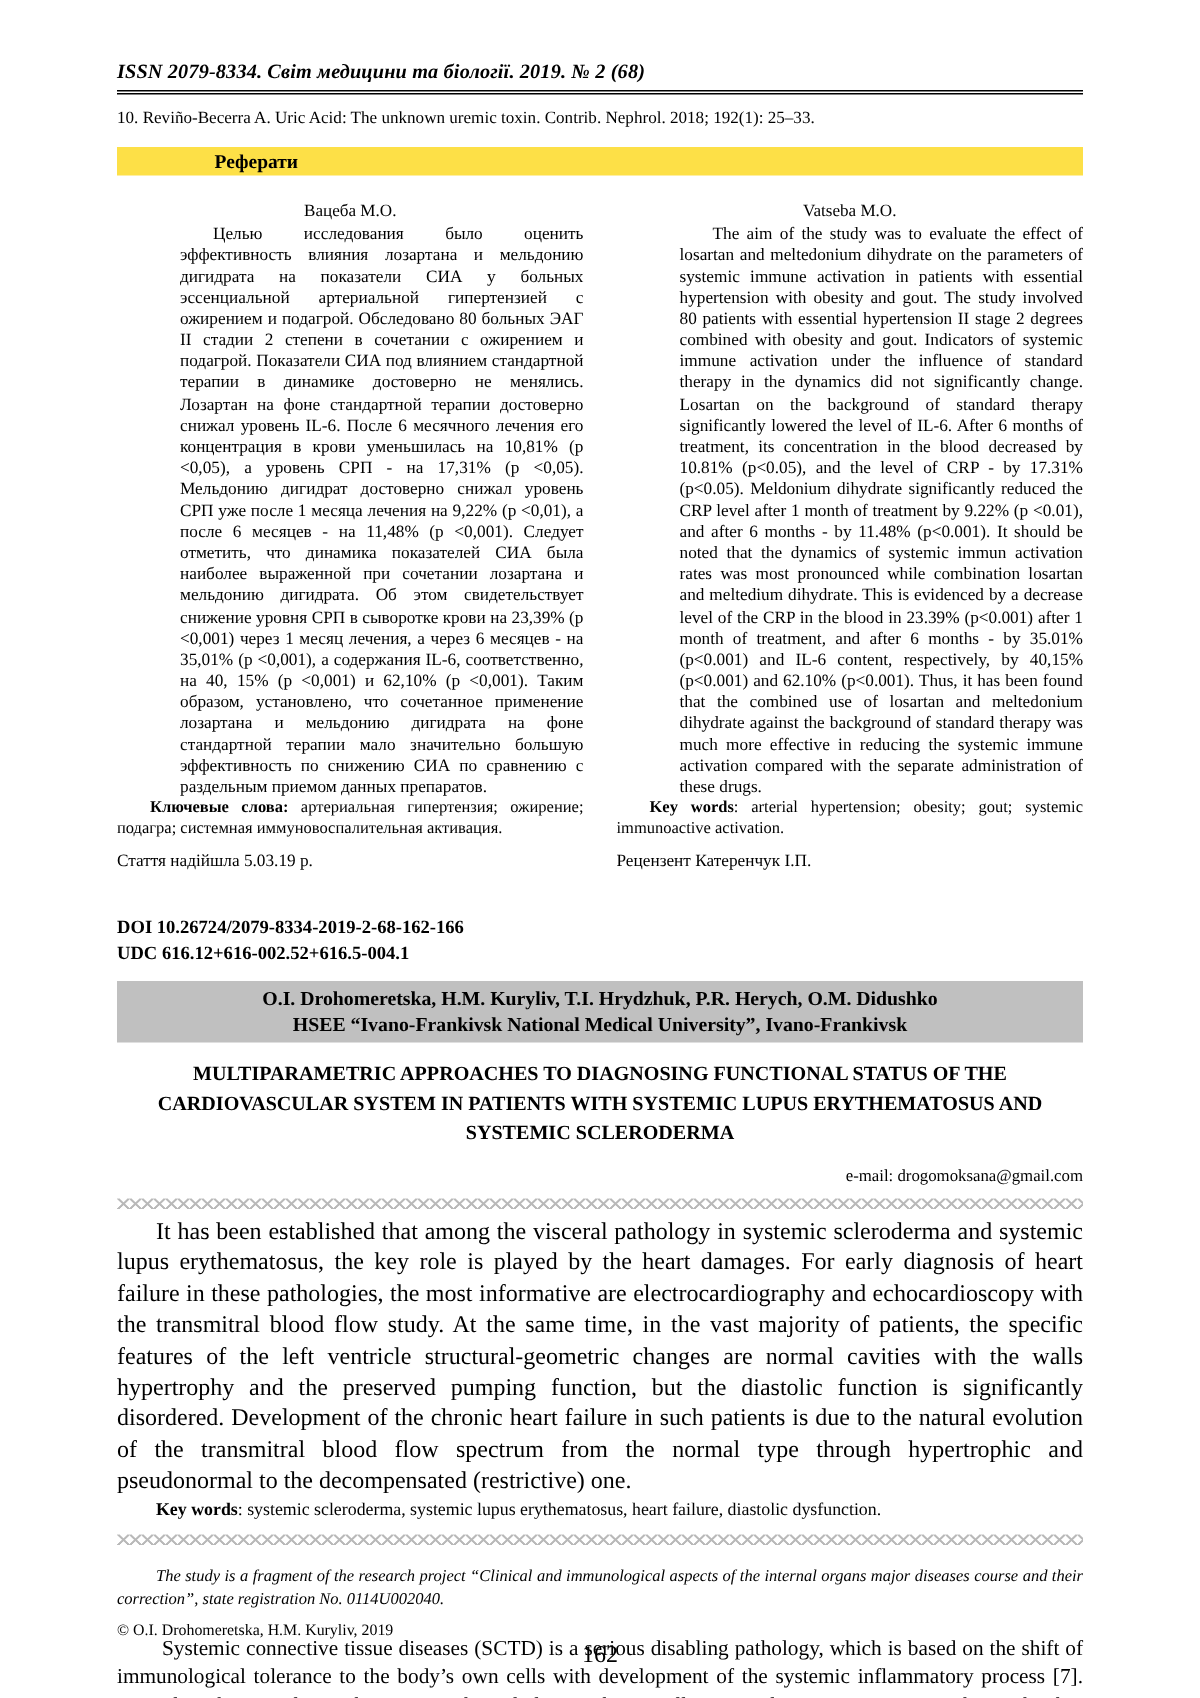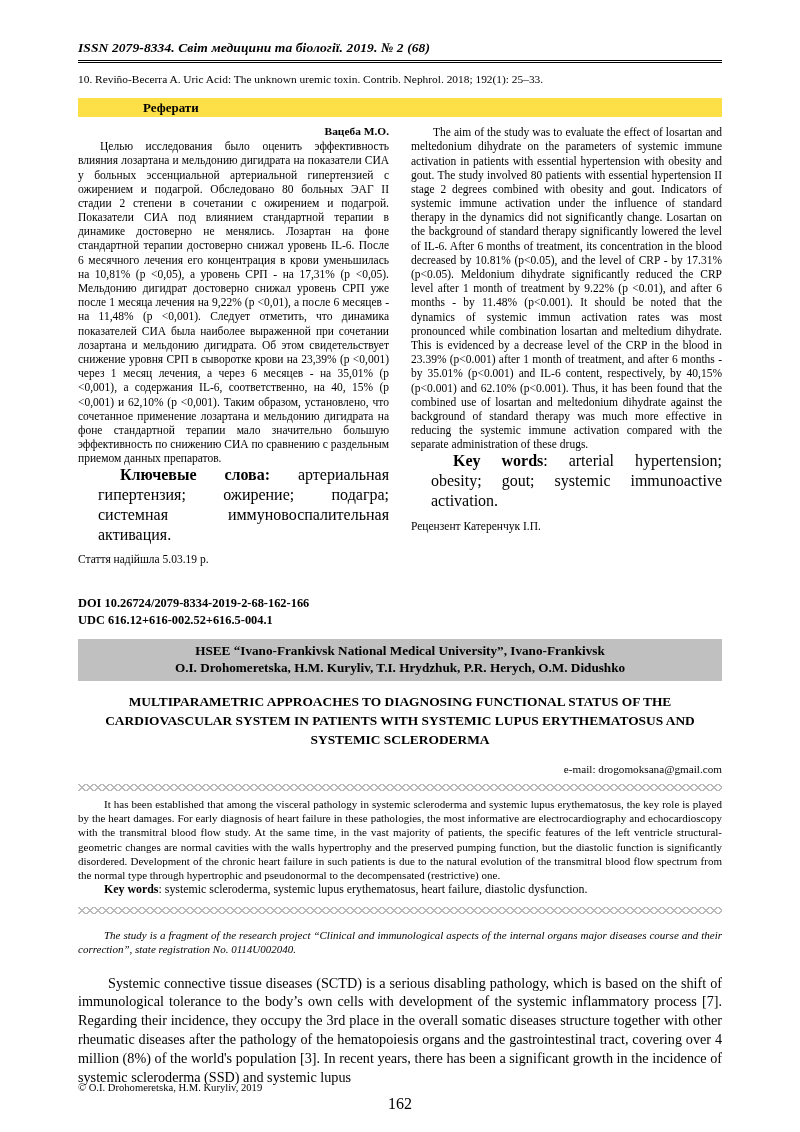--- a/index.html
+++ b/index.html
@@ -70,39 +70,39 @@
   }
   .col { width: 311px; }
   .abs-title {
     text-align: center;
     font-weight: bold;
     font-size: 11.6px;
     line-height: 1.27;
     text-transform: uppercase;
   }
   .abs-author {
-    text-align: right;
-    font-weight: bold;
+    text-align: center;
+    font-weight: normal;
     font-size: 11.4px;
-    margin-top: 2px;
+    margin-top: 12px;
   }
   .abs-body {
     font-size: 11.5px;
     line-height: 1.235;
     text-align: justify;
     text-indent: 22px;
     margin-top: 2px;
+    margin-left: 42px;
   }
   .abs-keys {
-    font-size: 16px;
+    font-size: 11px;
     line-height: 1.235;
     text-align: justify;
     text-indent: 22px;
     margin-top: 0px;
-    margin-left: 20px;
   }
   .abs-keys b { font-weight: bold; }
   .abs-foot {
     font-size: 11.5px;
     margin-top: 9px;
   }
 
   
   .doi-block {
     margin-top: 30px;
@@ -144,21 +144,21 @@
     height: 7px;
     margin: 9px 0 0 0;
     background-repeat: repeat-x;
     background-size: 8px 7px;
     background-image:
       linear-gradient(135deg, transparent 45%, #b9b9b9 45%, #b9b9b9 58%, transparent 58%),
       linear-gradient(45deg,  transparent 45%, #b9b9b9 45%, #b9b9b9 58%, transparent 58%);
   }
 
   .boxed-abs {
-    font-size: 11px;
+    font-size: 16px;
     line-height: 1.30;
     text-align: justify;
     text-indent: 26px;
     margin-top: 6px;
   }
   .boxed-keys {
     font-size: 11.9px;
     line-height: 1.30;
     text-align: justify;
     text-indent: 26px;
@@ -217,35 +217,36 @@
   <div class="two-col">
 
     <div class="col">
       <div class="abs-author">Вацеба М.О.</div>
       <div class="abs-body">Целью исследования было оценить эффективность влияния лозартана и мельдонию дигидрата на показатели СИА у больных эссенциальной артериальной гипертензией с ожирением и подагрой. Обследовано 80 больных ЭАГ II стадии 2 степени в сочетании с ожирением и подагрой. Показатели СИА под влиянием стандартной терапии в динамике достоверно не менялись. Лозартан на фоне стандартной терапии достоверно снижал уровень IL-6. После 6 месячного лечения его концентрация в крови уменьшилась на 10,81% (р &lt;0,05), а уровень СРП - на 17,31% (р &lt;0,05). Мельдонию дигидрат достоверно снижал уровень СРП уже после 1 месяца лечения на 9,22% (р &lt;0,01), а после 6 месяцев - на 11,48% (р &lt;0,001). Следует отметить, что динамика показателей СИА была наиболее выраженной при сочетании лозартана и мельдонию дигидрата. Об этом свидетельствует снижение уровня СРП в сыворотке крови на 23,39% (р &lt;0,001) через 1 месяц лечения, а через 6 месяцев - на 35,01% (р &lt;0,001), а содержания IL-6, соответственно, на 40, 15% (р &lt;0,001) и 62,10% (р &lt;0,001). Таким образом, установлено, что сочетанное применение лозартана и мельдонию дигидрата на фоне стандартной терапии мало значительно большую эффективность по снижению СИА по сравнению с раздельным приемом данных препаратов.</div>
       <div class="abs-keys"><b>Ключевые слова:</b><span> артериальная гипертензия; ожирение; подагра; системная иммуновоспалительная активация.</span></div>
       <div class="abs-foot">Стаття надійшла 5.03.19 р.</div>
     </div>
 
     <div class="col">
+      <div class="abs-author">Vatseba M.O.</div>
       <div class="abs-body">The aim of the study was to evaluate the effect of losartan and meltedonium dihydrate on the parameters of systemic immune activation in patients with essential hypertension with obesity and gout. The study involved 80 patients with essential hypertension II stage 2 degrees combined with obesity and gout. Indicators of systemic immune activation under the influence of standard therapy in the dynamics did not significantly change. Losartan on the background of standard therapy significantly lowered the level of IL-6. After 6 months of treatment, its concentration in the blood decreased by 10.81% (p&lt;0.05), and the level of CRP - by 17.31% (p&lt;0.05). Meldonium dihydrate significantly reduced the CRP level after 1 month of treatment by 9.22% (p &lt;0.01), and after 6 months - by 11.48% (p&lt;0.001). It should be noted that the dynamics of systemic immun activation rates was most pronounced while combination losartan and meltedium dihydrate. This is evidenced by a decrease level of the CRP in the blood in 23.39% (p&lt;0.001) after 1 month of treatment, and after 6 months - by 35.01% (p&lt;0.001) and IL-6 content, respectively, by 40,15% (p&lt;0.001) and 62.10% (p&lt;0.001). Thus, it has been found that the combined use of losartan and meltedonium dihydrate against the background of standard therapy was much more effective in reducing the systemic immune activation compared with the separate administration of these drugs.</div>
       <div class="abs-keys"><b>Key words</b><span>: arterial hypertension; obesity; gout; systemic immunoactive activation.</span></div>
       <div class="abs-foot">Рецензент Катеренчук І.П.</div>
     </div>
 
   </div>
 
   <div class="doi-block">
     <div>DOI 10.26724/2079-8334-2019-2-68-162-166</div>
     <div>UDC 616.12+616-002.52+616.5-004.1</div>
   </div>
 
   <div class="authors-band">
+    <div class="line">O.I. Drohomeretska, H.M. Kuryliv, T.I. Hrydzhuk, P.R. Herych, O.M. Didushko</div>
     <div class="line">HSEE “Ivano-Frankivsk National Medical University”, Ivano-Frankivsk</div>
-    <div class="line">O.I. Drohomeretska, H.M. Kuryliv, T.I. Hrydzhuk, P.R. Herych, O.M. Didushko</div>
   </div>
 
   <div class="art-title">MULTIPARAMETRIC APPROACHES TO DIAGNOSING FUNCTIONAL STATUS OF THE CARDIOVASCULAR SYSTEM IN PATIENTS WITH SYSTEMIC LUPUS ERYTHEMATOSUS AND SYSTEMIC SCLERODERMA</div>
 
   <div class="email-line">e-mail: drogomoksana@gmail.com</div>
 
   <div class="zigzag"></div>
 
   <div class="boxed-abs">It has been established that among the visceral pathology in systemic scleroderma and systemic lupus erythematosus, the key role is played by the heart damages. For early diagnosis of heart failure in these pathologies, the most informative are electrocardiography and echocardioscopy with the transmitral blood flow study. At the same time, in the vast majority of patients, the specific features of the left ventricle structural-geometric changes are normal cavities with the walls hypertrophy and the preserved pumping function, but the diastolic function is significantly disordered. Development of the chronic heart failure in such patients is due to the natural evolution of the transmitral blood flow spectrum from the normal type through hypertrophic and pseudonormal to the decompensated (restrictive) one.</div>
   <div class="boxed-keys"><b>Key words</b><span>: systemic scleroderma, systemic lupus erythematosus, heart failure, diastolic dysfunction.</span></div>

